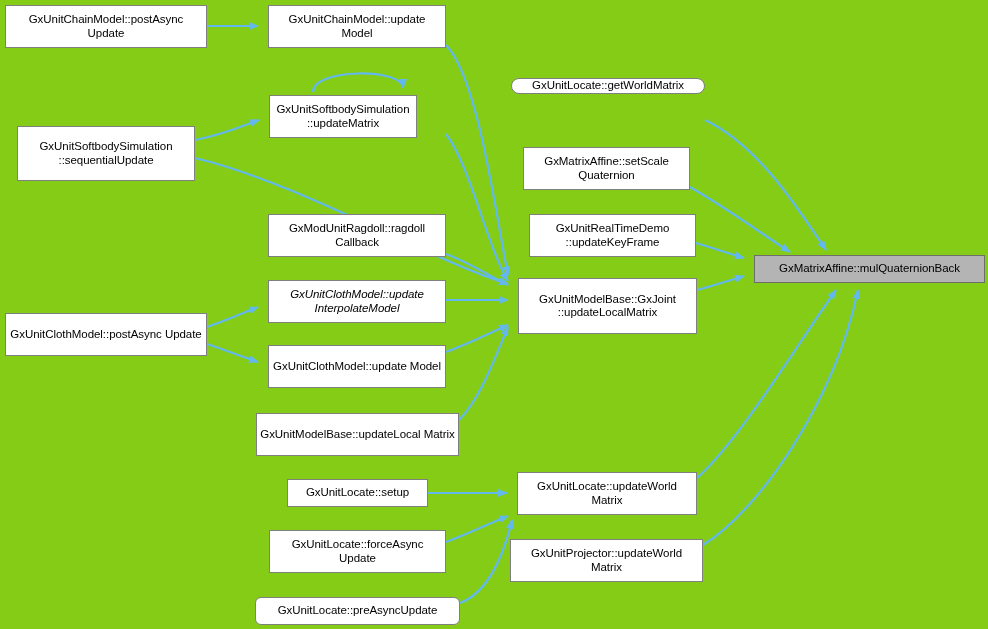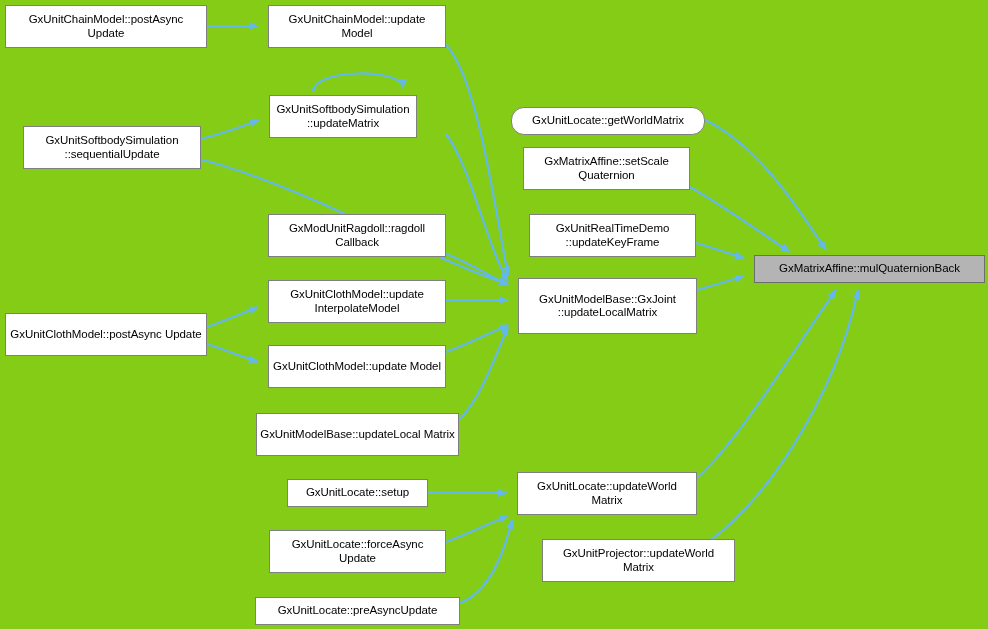--- a/index.html
+++ b/index.html
@@ -49,62 +49,62 @@
   <div id="node-layer">
       <div class="node" style="left: 5px; top: 5px; width: 202px; height: 43px;">
         <span>GxUnitChainModel::postAsync Update</span>
       </div>
       <div class="node" style="left: 268px; top: 5px; width: 178px; height: 43px;">
         <span>GxUnitChainModel::update Model</span>
       </div>
       <div class="node" style="left: 269px; top: 95px; width: 148px; height: 43px;">
         <span>GxUnitSoftbodySimulation ::updateMatrix</span>
       </div>
-      <div class="node" style="left: 23px; top: 126px; width: 178px; height: 43px;">
+      <div class="node" style="left: 17px; top: 126px; width: 178px; height: 55px;">
         <span>GxUnitSoftbodySimulation ::sequentialUpdate</span>
       </div>
-      <div class="node" style="left: 511px; top: 107px; width: 194px; height: 28px; border-radius: 13px;">
+      <div class="node" style="left: 511px; top: 78px; width: 194px; height: 16px; border-radius: 13px;">
         <span>GxUnitLocate::getWorldMatrix</span>
       </div>
       <div class="node" style="left: 523px; top: 147px; width: 167px; height: 43px;">
         <span>GxMatrixAffine::setScale Quaternion</span>
       </div>
       <div class="node" style="left: 529px; top: 214px; width: 167px; height: 43px;">
         <span>GxUnitRealTimeDemo ::updateKeyFrame</span>
       </div>
       <div class="node" style="left: 268px; top: 214px; width: 178px; height: 43px;">
         <span>GxModUnitRagdoll::ragdoll Callback</span>
       </div>
       <div class="node" style="left: 518px; top: 278px; width: 179px; height: 56px;">
         <span>GxUnitModelBase::GxJoint ::updateLocalMatrix</span>
       </div>
       <div class="node target" style="left: 754px; top: 255px; width: 231px; height: 28px;">
         <span>GxMatrixAffine::mulQuaternionBack</span>
       </div>
-      <div class="node" style="left: 268px; top: 280px; width: 178px; height: 43px;">
+      <div class="node" style="left: 268px; top: 280px; width: 178px; height: 43px; font-style: italic;">
         <span>GxUnitClothModel::update InterpolateModel</span>
       </div>
       <div class="node" style="left: 5px; top: 313px; width: 202px; height: 43px;">
         <span>GxUnitClothModel::postAsync Update</span>
       </div>
       <div class="node" style="left: 268px; top: 345px; width: 178px; height: 43px;">
         <span>GxUnitClothModel::update Model</span>
       </div>
       <div class="node" style="left: 256px; top: 413px; width: 203px; height: 43px; text-align: center;">
         <span>GxUnitModelBase::updateLocal Matrix</span>
       </div>
       <div class="node" style="left: 287px; top: 479px; width: 141px; height: 28px;">
         <span>GxUnitLocate::setup</span>
       </div>
       <div class="node" style="left: 517px; top: 472px; width: 180px; height: 43px;">
         <span>GxUnitLocate::updateWorld Matrix</span>
       </div>
       <div class="node" style="left: 269px; top: 530px; width: 177px; height: 43px;">
         <span>GxUnitLocate::forceAsync Update</span>
       </div>
-      <div class="node" style="left: 510px; top: 539px; width: 193px; height: 43px; margin-left: 32px;">
+      <div class="node" style="left: 510px; top: 539px; width: 193px; height: 43px;">
         <span>GxUnitProjector::updateWorld Matrix</span>
       </div>
-      <div class="node" style="left: 255px; top: 597px; width: 205px; height: 28px;">
+      <div class="node" style="left: 255px; top: 597px; width: 205px; height: 28px; border-radius: 6px;">
         <span>GxUnitLocate::preAsyncUpdate</span>
       </div>
     </div>
 </div>
 
 </body></html>

